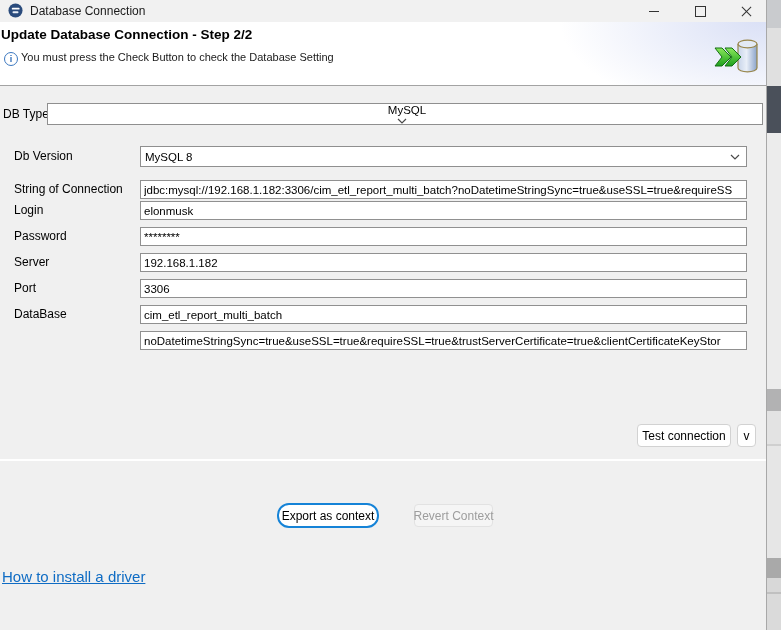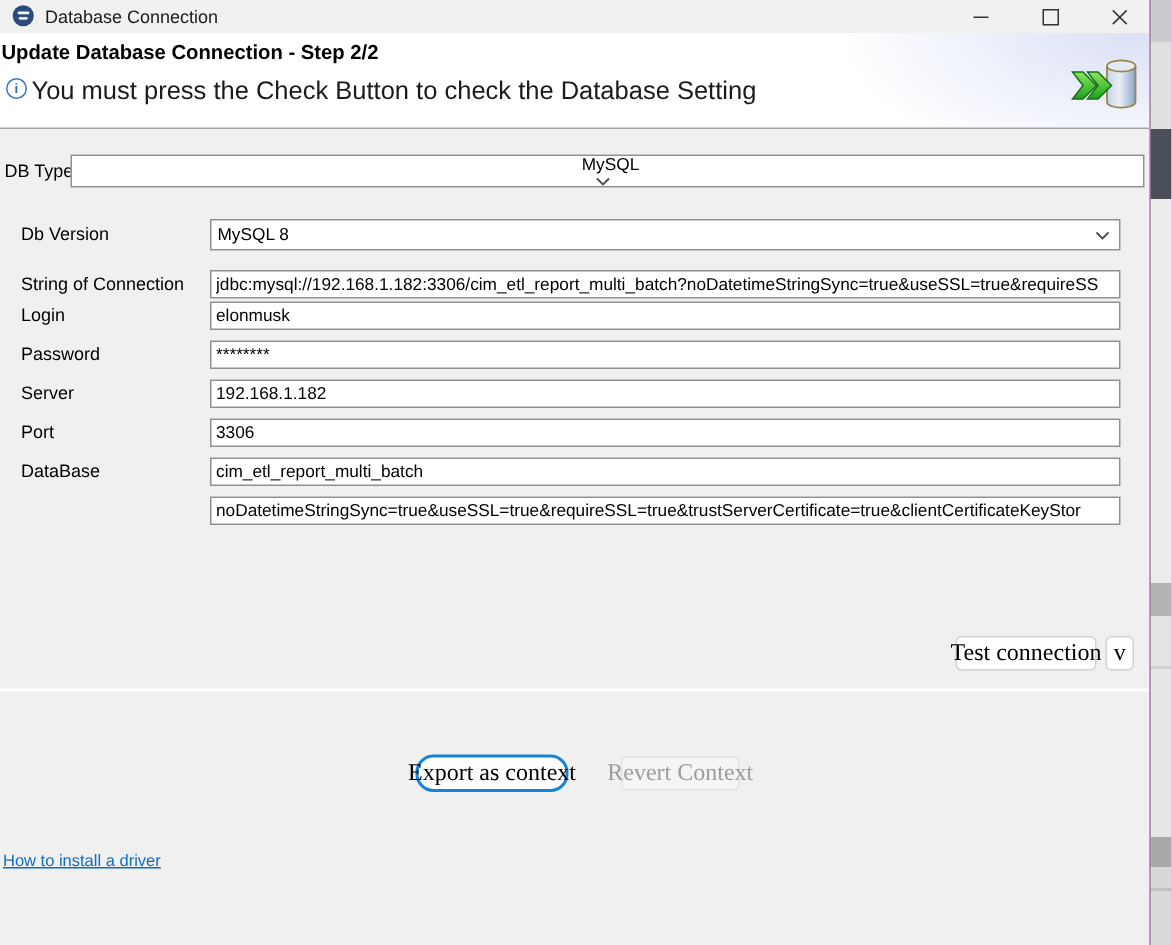--- a/index.html
+++ b/index.html
@@ -16,38 +16,38 @@
   .glyph-close::before,.glyph-close::after{content:"";position:absolute;left:-1px;top:5px;width:13px;height:1px;background:#333;}
   .glyph-close::before{transform:rotate(45deg);}
   .glyph-close::after{transform:rotate(-45deg);}
   
   .header{position:absolute;left:0;top:22px;width:766px;height:64px;
     background:radial-gradient(ellipse 320px 150px at 99% 0%,#dbe1f6 0%,rgba(255,255,255,0) 62%),#ffffff;
     border-bottom:1px solid #a3a3a3;box-sizing:border-box;}
   .h-title{position:absolute;left:1px;top:5px;font-size:13.5px;font-weight:bold;color:#000;white-space:nowrap;}
   .info-icon{position:absolute;left:4px;top:30px;width:12px;height:12px;border:1px solid #3c78c0;border-radius:50%;
     color:#2f6db8;font-size:9px;line-height:12px;text-align:center;font-weight:bold;background:#fff;}
-  .info-text{position:absolute;left:21px;top:29px;font-size:17px;color:#1a1a1a;white-space:nowrap;}
+  .info-text{position:absolute;left:21px;top:29px;font-size:11px;color:#1a1a1a;white-space:nowrap;}
   .wizard-icon{position:absolute;left:712px;top:15px;}
   
   .flabel{position:absolute;font-size:12px;color:#000;white-space:nowrap;}
   .tfield{position:absolute;left:140px;width:607px;height:19px;box-sizing:border-box;border:1px solid #909090;
     background:#fff;font-family:"Liberation Sans",sans-serif;font-size:11.5px;color:#000;padding:0 3px;outline:none;
     white-space:nowrap;overflow:hidden;}
   .combo{position:absolute;box-sizing:border-box;border:1px solid #8f8f8f;background:#fff;display:flex;align-items:center;}
   .combo .ctext{padding-left:4px;font-size:11.5px;color:#000;white-space:nowrap;overflow:hidden;flex:1;}
   .combo .chev{margin-right:6px;flex:none;display:flex;align-items:center;}
   
   .btn{position:absolute;box-sizing:border-box;background:#fff;border:1px solid #d2d2d2;border-radius:4px;
-    font-family:Liberation Serif, serif;font-size:16px;color:#000;text-align:center;display:flex;
+    font-family:Liberation Sans, sans-serif;font-size:12px;color:#000;text-align:center;display:flex;
     align-items:center;justify-content:center;white-space:nowrap;cursor:default;padding:0;}
   .btn-default{border:2px solid #1583d7;border-radius:12px;}
   .btn-disabled{background:#f5f5f5;border:1px solid #e2e2e2;color:#9d9d9d;}
   .hsep{position:absolute;left:0;top:459px;width:766px;height:2px;background:#ffffff;}
-  .driver-link{position:absolute;left:2px;top:568px;font-size:11px;color:#0f6cc4;text-decoration:underline;white-space:nowrap;}
+  .driver-link{position:absolute;left:2px;top:568px;font-size:15px;color:#0f6cc4;text-decoration:underline;white-space:nowrap;}
   
   .bg-strip{position:absolute;left:766px;top:0;width:15px;height:630px;border-left:1px solid #a8a8a8;box-sizing:border-box;
     background:linear-gradient(to bottom,
       #c9cbce 0px,#c9cbce 28px,#e0e0e0 28px,#e0e0e0 86px,#4a505a 86px,#4a505a 133px,
       #ececec 133px,#ececec 389px,#b2b2b3 389px,#b2b2b3 411px,#e3e3e3 411px,#e3e3e3 444px,
       #cfcfcf 444px,#cfcfcf 446px,#e6e6e6 446px,#e6e6e6 558px,#a9a9a9 558px,#a9a9a9 578px,
       #d8d8d8 578px,#d8d8d8 592px,#c0c0c0 592px,#c0c0c0 594px,#dadada 594px,#dadada 630px);}
 </style>
 </head>
 <body>

